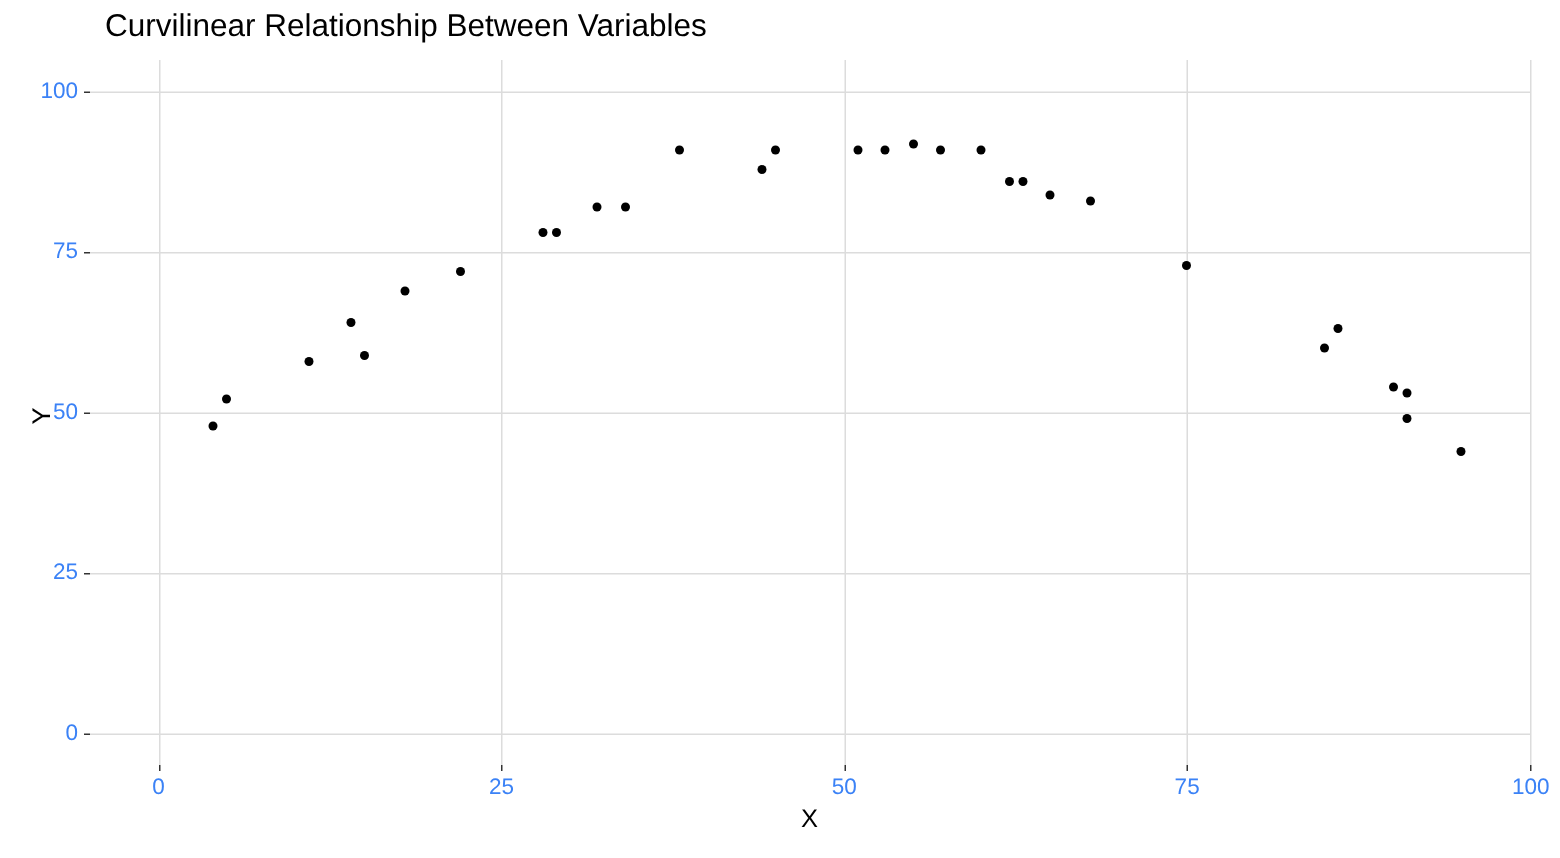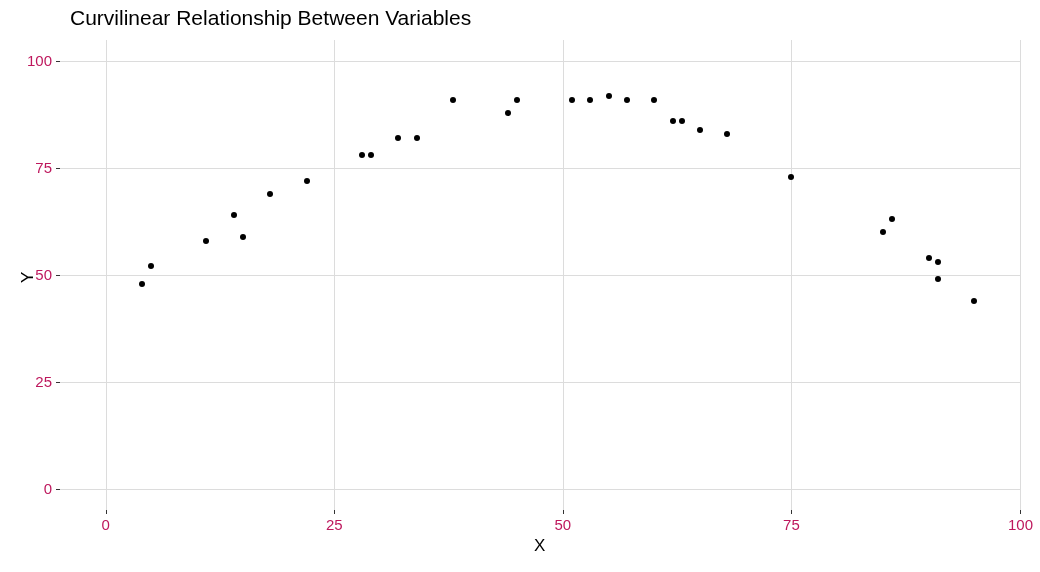--- a/index.html
+++ b/index.html
@@ -29,21 +29,21 @@
     background: #ffffff;
     border: 0px solid transparent;
   }
   .gridline {
     position: absolute;
     background: #dcdcdc;
   }
   .axis-text {
     position: absolute;
     font-size: 15px;
-    color: #be185d;
+    color: #3b82f6;
   }
   .axis-title {
     position: absolute;
     font-size: 17px;
     color: #000;
   }
   .tick {
     position: absolute;
     background: #333333;
   }

